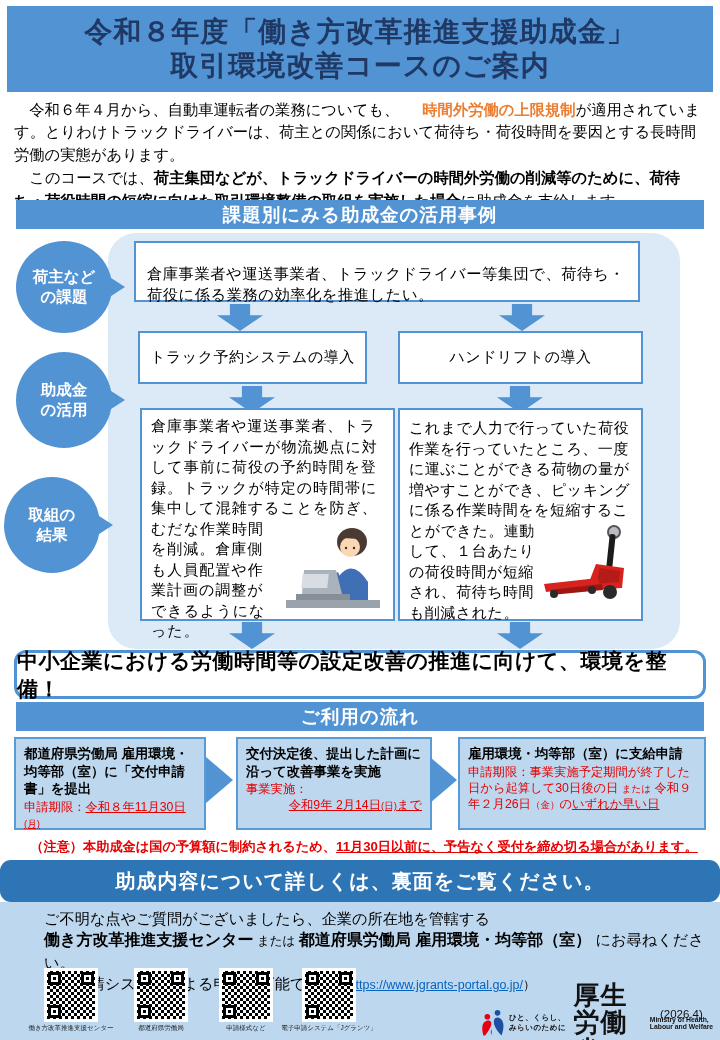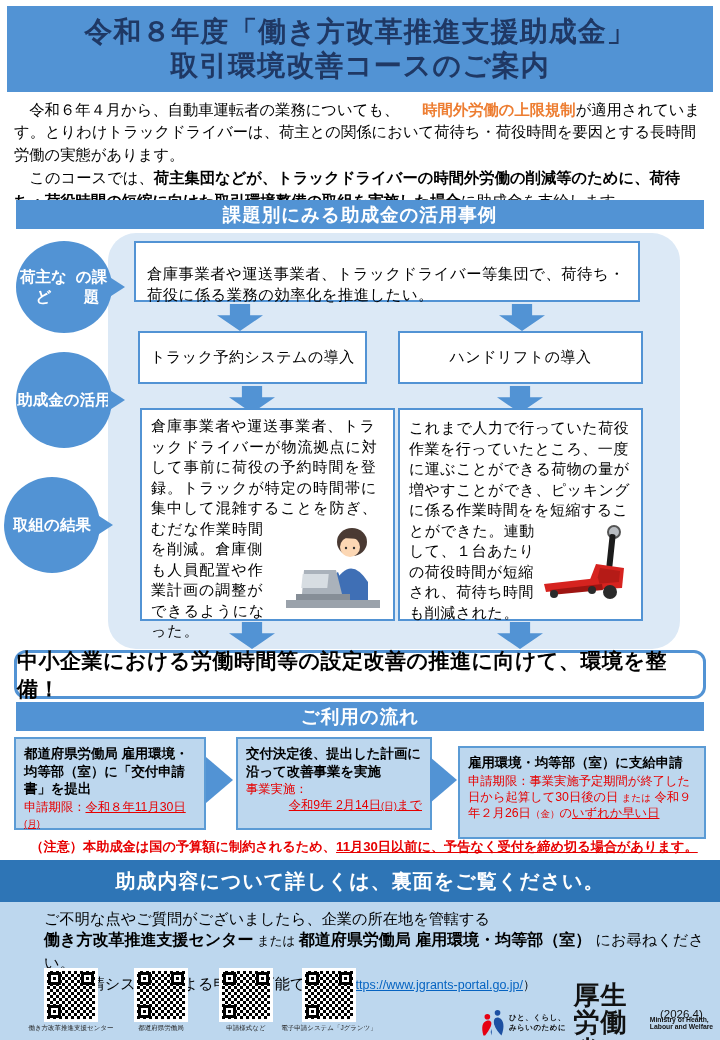--- a/index.html
+++ b/index.html
@@ -20,21 +20,21 @@
   
   .secband{position:absolute;left:16px;width:688px;height:29px;background:#5293D4;color:#fff;
            font-weight:bold;font-size:18.5px;display:flex;align-items:center;justify-content:center;letter-spacing:1px;}
   #sec1{top:200px;}
   #sec2{top:702px;}
 
   
   .panel{position:absolute;left:108px;top:233px;width:572px;height:416px;background:#DCE9F6;border-radius:28px;}
 
   .bubble{position:absolute;width:96px;background:#5293D4;border-radius:50%;color:#fff;font-weight:bold;
-          font-size:15.5px;line-height:1.3;display:flex;flex-direction:row;align-items:center;justify-content:center;text-align:center;}
+          font-size:15.5px;line-height:1.3;display:flex;flex-direction:column;align-items:center;justify-content:center;text-align:center;}
   .bubble::after{content:"";position:absolute;right:-13px;top:50%;transform:translateY(-50%);
           border-top:11px solid transparent;border-bottom:11px solid transparent;border-left:17px solid #5293D4;}
   #bub1{left:16px;top:241px;height:92px;}
   #bub2{left:16px;top:352px;height:96px;}
   #bub3{left:4px;top:477px;height:96px;}
 
   .wbox{position:absolute;background:#fff;border:2.5px solid #5293D4;box-sizing:border-box;}
   #boxA{left:134px;top:241px;width:506px;height:61px;font-size:15.3px;line-height:1.4;padding:20px 11px;letter-spacing:0.5px;}
   #boxB1{left:138px;top:331px;width:229px;height:53px;display:flex;align-items:center;justify-content:center;font-size:15px;letter-spacing:0.5px;}
   #boxB2{left:398px;top:331px;width:245px;height:53px;display:flex;align-items:center;justify-content:center;font-size:15px;letter-spacing:0.5px;}
@@ -50,35 +50,35 @@
 
   
   .banner{position:absolute;left:14px;top:650px;width:692px;height:49px;background:#fff;border:3px solid #5293D4;
           border-radius:12px;box-sizing:border-box;display:flex;align-items:center;justify-content:center;
           font-size:21px;font-weight:bold;letter-spacing:0.5px;}
 
   
   .step{position:absolute;top:737px;height:93px;background:#BDD7EE;border:2.5px solid #5B9BD5;box-sizing:border-box;padding:6px 8px;}
   #st1{left:14px;width:192px;}
   #st2{left:236px;width:196px;}
-  #st3{left:458px;width:248px;margin-top:9px;}
+  #st3{left:458px;width:248px;}
   .step .main{font-weight:bold;font-size:13.4px;line-height:1.32;}
   .step .red{color:#E60000;font-size:12.3px;line-height:1.3;margin-top:2px;}
   .step .red .sm{font-size:9.5px;}
   .u{text-decoration:underline;}
   .r-right{display:block;text-align:right;}
   .chev{position:absolute;top:757px;width:27px;height:46px;background:#5293D4;clip-path:polygon(0 0,100% 50%,0 100%);}
   #ch1{left:206px;} #ch2{left:430px;}
 
   
   .notice{position:absolute;left:10px;top:838px;width:708px;text-align:center;color:#E60000;font-weight:bold;font-size:13.2px;}
 
   
   .darkband{position:absolute;left:0;top:860px;width:720px;height:42px;background:#2E75B6;color:#fff;font-weight:bold;
-            font-size:20px;display:flex;align-items:center;justify-content:center;letter-spacing:1px;}
+            font-size:20px;display:flex;align-items:center;justify-content:center;letter-spacing:1px;border-radius:11px;}
 
   
   .footer{position:absolute;left:0;top:902px;width:720px;height:138px;background:#BDD7EE;}
   .ftxt{position:absolute;left:44px;top:6px;width:660px;font-size:15.2px;line-height:1.4;}
   .ftxt .bb{font-weight:bold;font-size:16px;}
   .ftxt .smw{font-size:12.5px;}
   .ftxt a{color:#0563C1;text-decoration:underline;font-size:12.5px;}
   .ftxt .paren{font-size:12.5px;}
 
   .qr{position:absolute;top:66px;width:54px;height:54px;background:#fff;padding:3px;box-sizing:border-box;}

